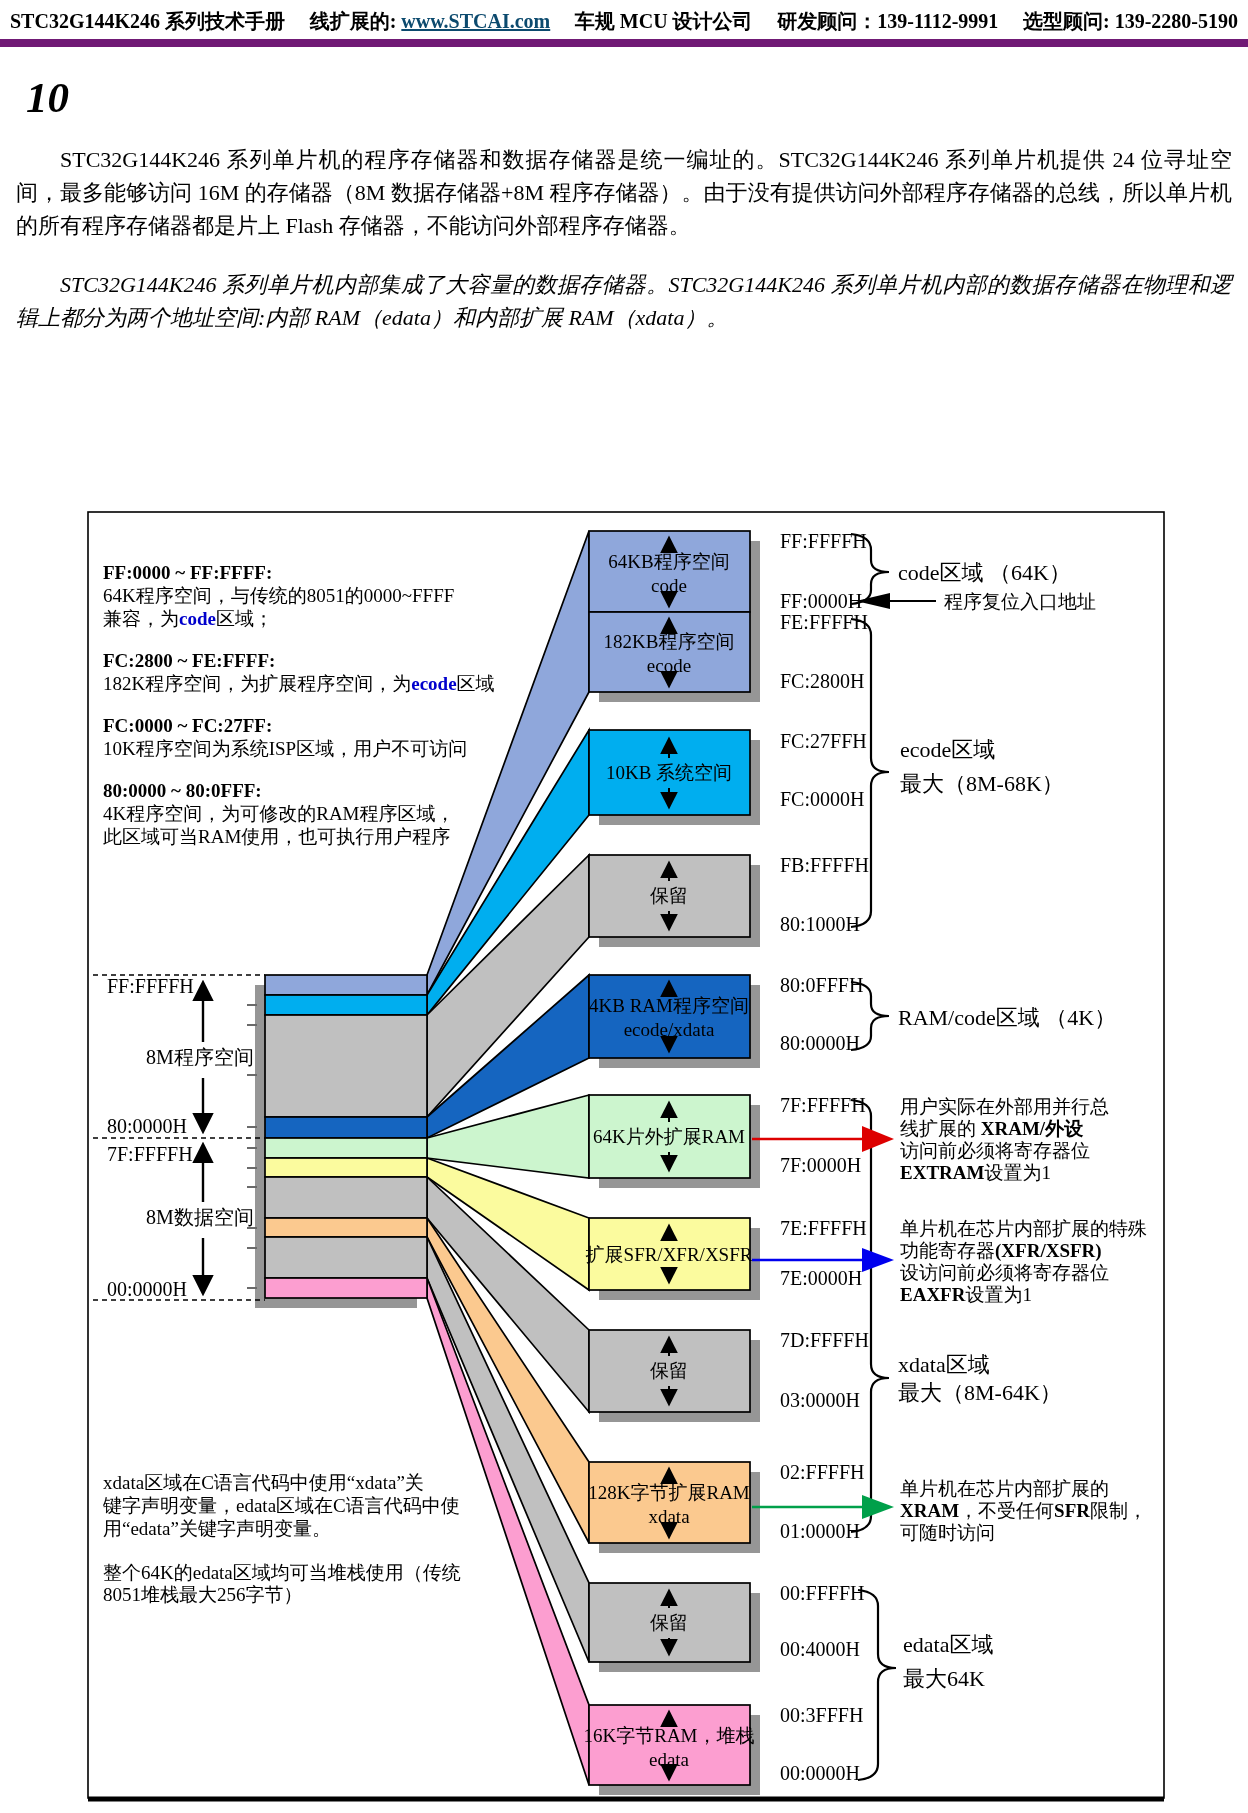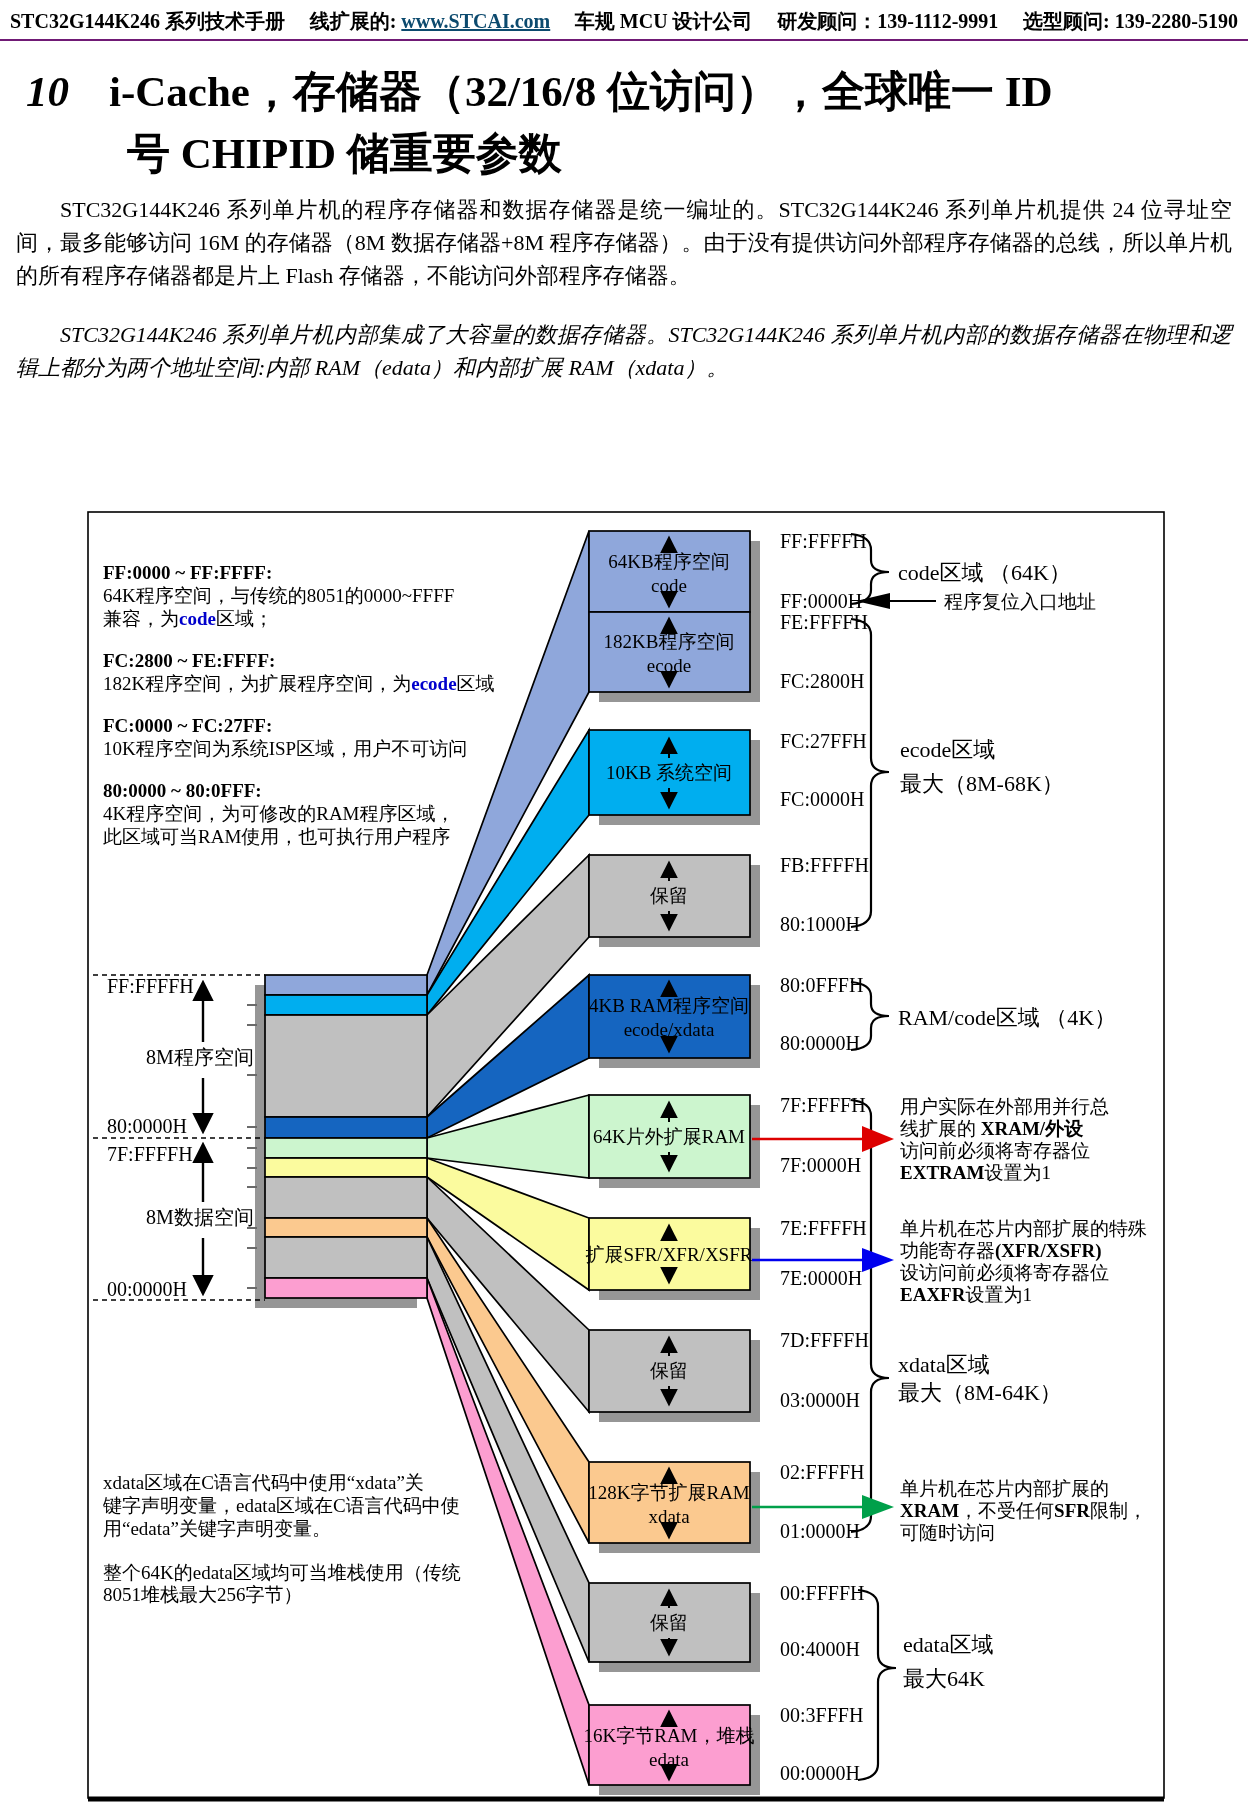--- a/index.html
+++ b/index.html
@@ -1,26 +1,26 @@
 <!DOCTYPE html>
 <html><head>
 <meta charset="utf-8">
 <style>
   html,body{margin:0;padding:0;background:#fff;}
   body{width:1248px;height:1813px;position:relative;font-family:"Liberation Serif",serif;color:#000;overflow:hidden;}
   
   .hdr{display:flex;justify-content:space-between;align-items:flex-start;padding:8px 10px 4px 10px;
-       border-bottom:2px solid #701a75;font-size:20px;font-weight:bold;white-space:nowrap;}
+       border-bottom:8px solid #701a75;font-size:20px;font-weight:bold;white-space:nowrap;}
   .hdr a{color:#0c4a6e;text-decoration:underline;}
   
   .title{display:flex;margin:20px 30px 0 26px;font-weight:bold;font-size:43px;line-height:62px;}
   .title-num{margin-right:40px;font-style:italic;}
   .title-line2{margin-left:18px;}
   
-  .para{font-size:22px;line-height:33px;text-align:justify;margin:8px 16px 0 16px;text-indent:44px;}
+  .para{font-size:22px;line-height:33px;text-align:justify;margin:14px 16px 0 16px;text-indent:44px;}
   .para.second{margin-top:26px;font-style:italic;}
   
   #diag{position:absolute;left:0;top:440px;}
   #diag text{font-family:"Liberation Serif",serif;fill:#000;}
   .blk{stroke:#000;stroke-width:1.7;}
   .conn{stroke:#000;stroke-width:1.7;}
   .f-peri{fill:#8FA7DB}.f-cyan{fill:#00AEEF}.f-gray{fill:#C0C0C0}.f-blue{fill:#1565C0}
   .f-green{fill:#CCF5CE}.f-yellow{fill:#FBFB9E}.f-orange{fill:#FBC98F}.f-pink{fill:#FC9ED0}
   .shadow{fill:#969696;stroke:none;}
   .frame{fill:none;stroke:#000;stroke-width:1.6;}
@@ -56,24 +56,20 @@
     <span>线扩展的:</span>
     <a href="#">www.STCAI.com</a>
   </span>
   <span>车规 MCU 设计公司</span>
   <span>研发顾问：139-1112-9991</span>
   <span>选型顾问: 139-2280-5190</span>
 </div>
 
 <div class="title">
   <div class="title-num">10</div>
-  <div>
-    <div>i-Cache，存储器（32/16/8 位访问），全球唯一 ID</div>
-    <div class="title-line2">号 CHIPID 储重要参数</div>
-  </div>
 </div>
 
 <div class="para">STC32G144K246 系列单片机的程序存储器和数据存储器是统一编址的。STC32G144K246 系列单片机提供 24 位寻址空间，最多能够访问 16M 的存储器（8M 数据存储器+8M 程序存储器）。由于没有提供访问外部程序存储器的总线，所以单片机的所有程序存储器都是片上 Flash 存储器，不能访问外部程序存储器。</div>
 <div class="para second">STC32G144K246 系列单片机内部集成了大容量的数据存储器。STC32G144K246 系列单片机内部的数据存储器在物理和逻辑上都分为两个地址空间:内部 RAM（edata）和内部扩展 RAM（xdata）。</div>
 
 <svg id="diag" width="1248" height="1373" viewBox="0 440 1248 1373" xmlns="http://www.w3.org/2000/svg">
   <defs>
     <marker id="ah" viewBox="0 0 10 10" refX="8" refY="5" markerWidth="9" markerHeight="9" orient="auto">
       <path d="M0,0 L10,5 L0,10 Z" fill="#000"></path>
     </marker>

